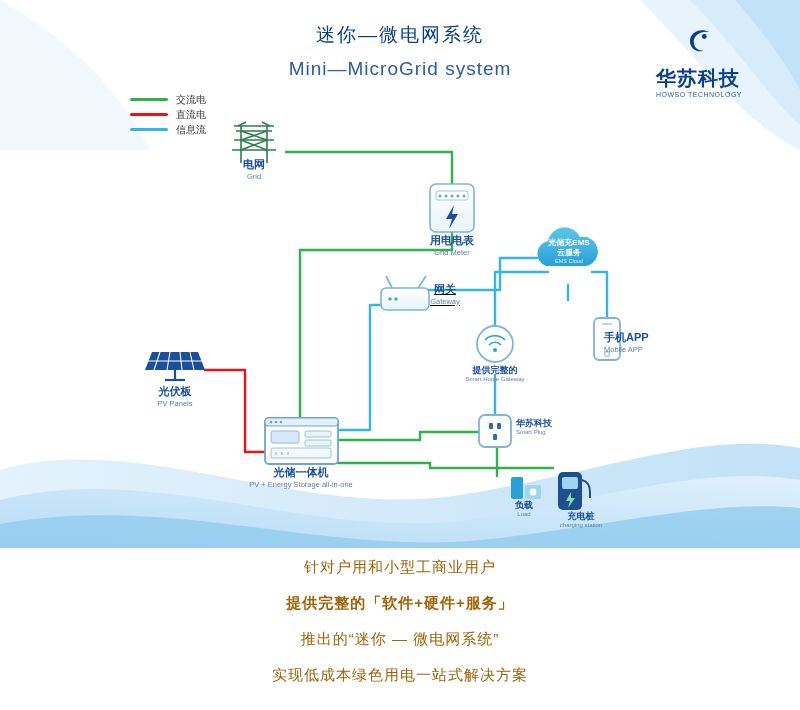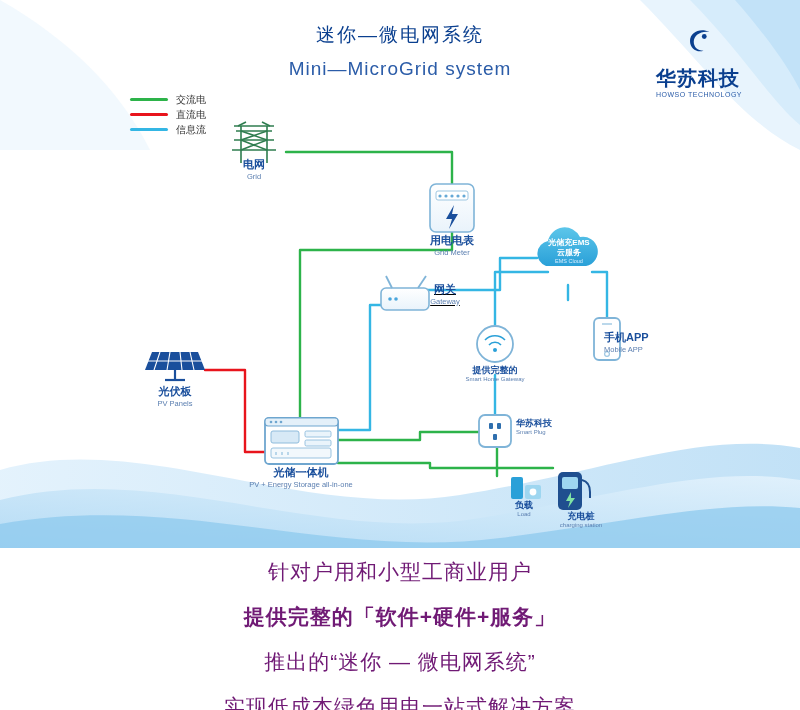--- a/index.html
+++ b/index.html
@@ -140,22 +140,22 @@
 
   
   #caption {
     position: absolute;
     left: 0;
     top: 558px;
     width: 800px;
     text-align: center;
   }
   .cap-line {
-    font-size: 21px;
-    color: #701a75;
+    font-size: 15px;
+    color: #a16207;
     margin-bottom: 17px;
     letter-spacing: 1px;
   }
   .cap-line.bold {
     font-weight: bold;
   }
 </style>
 </head>
 <body>
 

